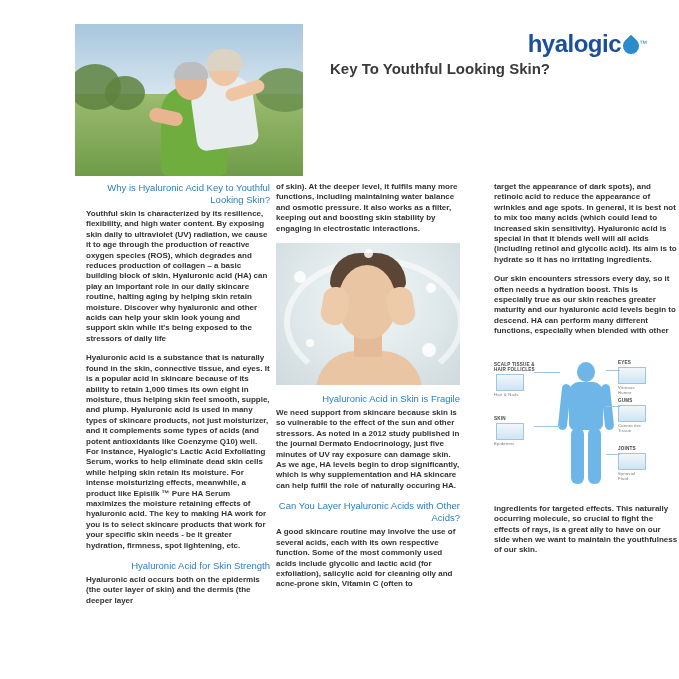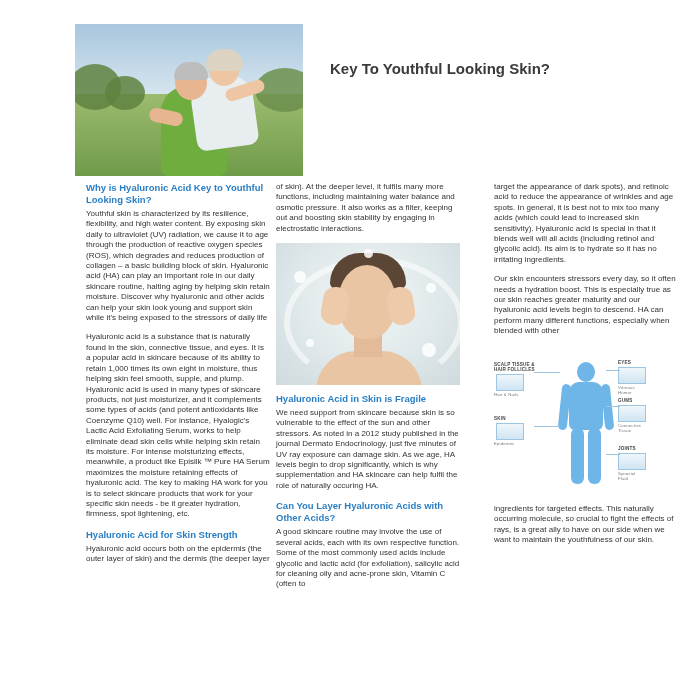--- a/index.html
+++ b/index.html
@@ -160,30 +160,32 @@
     top: 0;
     width: 184px;
   }
   .col1 { left: 86px; }
   .col2 { left: 276px; }
   .col3 { left: 494px; }
 
   h3.sec {
     font-size: 9.5px;
     line-height: 12px;
-    font-weight: bold;
+    font-weight: normal;
     color: #2a7fc4;
     margin: 0 0 3px 0;
+    text-align: right;
   }
   p.body {
     font-size: 8px;
     line-height: 10.4px;
     margin: 0 0 9px 0;
     color: #333;
     text-align: left;
+    font-weight: bold;
   }
 
   
   .splash {
     position: relative;
     width: 184px;
     height: 142px;
     margin: 4px 0 8px 0;
     background: radial-gradient(ellipse at 50% 40%, #f3f7f8 0%, #dfe8ea 55%, #cfdadd 100%);
     overflow: hidden;
@@ -320,20 +322,23 @@
       <div class="fig-man-body"></div>
       <div class="fig-woman-body"></div>
       <div class="fig-man-head"></div>
       <div class="fig-man-hair"></div>
       <div class="fig-woman-head"></div>
       <div class="fig-woman-hair"></div>
       <div class="fig-arm arm1"></div>
       <div class="fig-arm arm2"></div>
     </div>
 
+    <div class="brand">
+      <span class="brand-text">hya</span><span class="brand-text accent">logic</span><span class="brand-drop"></span><span class="brand-tm">™</span>
+    </div>
 
     <div class="title-block">
       <div class="subtitle">Key To Youthful Looking Skin?</div>
     </div>
   </div>
 
   <div class="columns">
 
     <div class="col col1">
       <h3 class="sec">Why is Hyaluronic Acid Key to Youthful Looking Skin?</h3>

